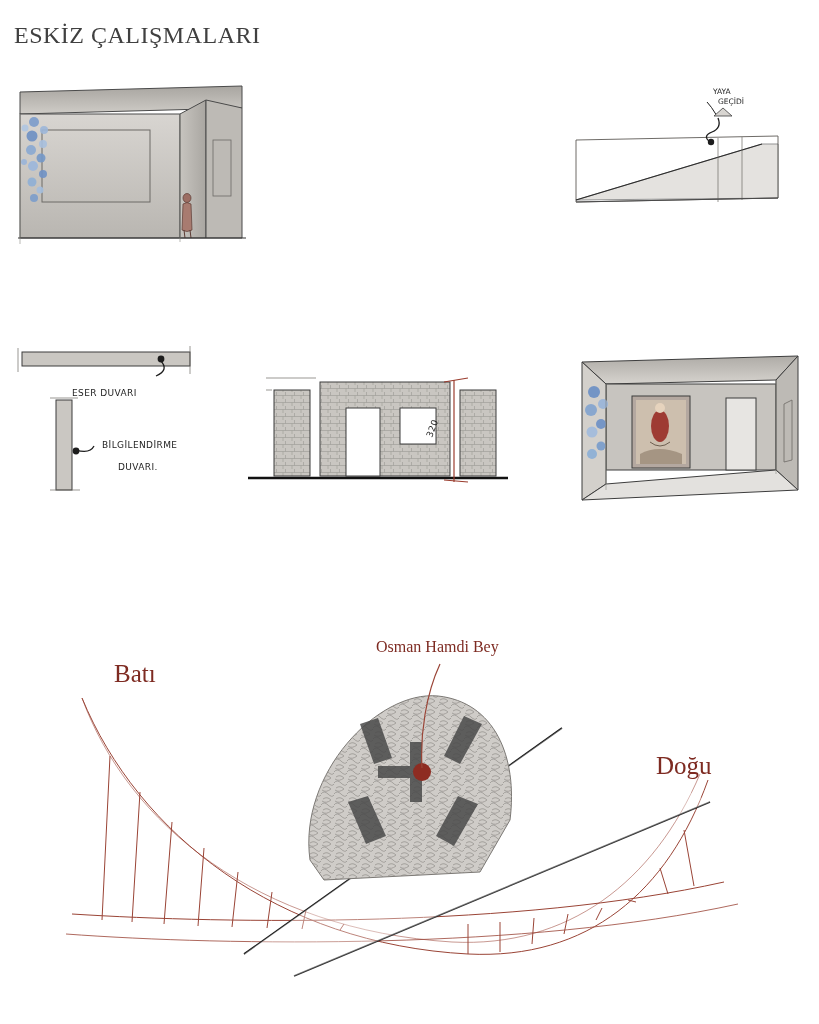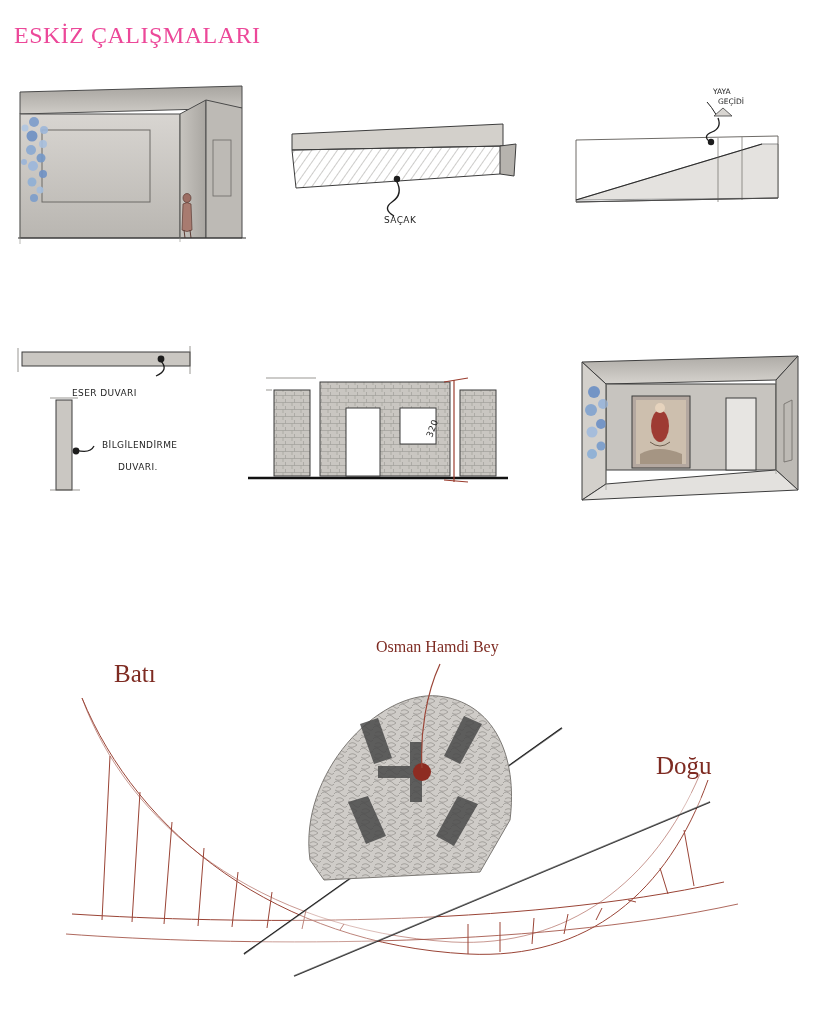--- a/index.html
+++ b/index.html
@@ -13,21 +13,21 @@
   }
   .page{position:relative;width:819px;height:1024px;}
 
   
   .page-title{
     position:absolute;
     left:14px;top:22px;
     font-size:24px;
     letter-spacing:.5px;
     font-family:"Liberation Serif", serif;
-    color:#ec4899;
+    color:#404040;
   }
 
   
   .sketch{position:absolute;}
   .sketch svg{display:block;}
 
   .hand{
     font-family:"DejaVu Sans", sans-serif;
     font-size:9px;
     letter-spacing:.4px;
@@ -103,36 +103,20 @@
         <ellipse cx="177" cy="120" rx="4" ry="4.5" fill="#9c6d63" stroke="#5b3b34" stroke-width=".7"></ellipse>
         <path d="M173 126 q4 -3 8 0 l1 26 q-5 3 -10 0 Z" fill="#a87b70" stroke="#5b3b34" stroke-width=".7"></path>
         <path d="M174 152 l1 8 M180 152 l1 8" stroke="#5b3b34" stroke-width="1"></path>
       </g>
 
       <path d="M8 160 L236 160" stroke="#333" stroke-width="1.2"></path>
       <path d="M10 36 L10 166 M170 36 L170 164" stroke="#8c8985" stroke-width=".6"></path>
     </svg>
   </div>
 
-  <div class="sketch" style="left:288px;top:110px;">
-    <svg width="240" height="120" viewBox="0 0 240 120">
-      <defs>
-        <pattern id="hatch1" width="7" height="7" patternTransform="rotate(35)" patternUnits="userSpaceOnUse">
-          <line x1="0" y1="0" x2="0" y2="7" stroke="#6e6b67" stroke-width=".7"></line>
-        </pattern>
-      </defs>
-      <path d="M4 24 L215 14 L215 36 L4 40 Z" fill="#d3d0cb" stroke="#3d3d3d" stroke-width="1"></path>
-      <path d="M4 40 L215 36 L212 64 L8 78 Z" fill="url(#hatch1)" stroke="#3d3d3d" stroke-width="1"></path>
-      <path d="M212 36 L228 34 L226 66 L212 64 Z" fill="#b6b3ae" stroke="#3d3d3d" stroke-width="1"></path>
-
-      <path d="M108 70 q8 14 -4 22 q-10 7 2 14" stroke="#1d1d1d" stroke-width="1.4" fill="none"></path>
-      <circle cx="109" cy="69" r="3.2" fill="#1d1d1d"></circle>
-      <text class="hand" x="96" y="113">SAÇAK</text>
-    </svg>
-  </div>
 
   <div class="sketch" style="left:14px;top:330px;">
     <svg width="230" height="190" viewBox="0 0 230 190">
 
       <rect x="8" y="22" width="168" height="14" fill="#cac7c2" stroke="#3d3d3d" stroke-width="1"></rect>
       <path d="M4 18 L4 42 M176 16 L176 44" stroke="#6d6a66" stroke-width=".7"></path>
 
       <rect x="42" y="70" width="16" height="90" fill="#cac7c2" stroke="#3d3d3d" stroke-width="1"></rect>
       <path d="M36 68 L64 68 M36 160 L66 160" stroke="#6d6a66" stroke-width=".7"></path>
 

